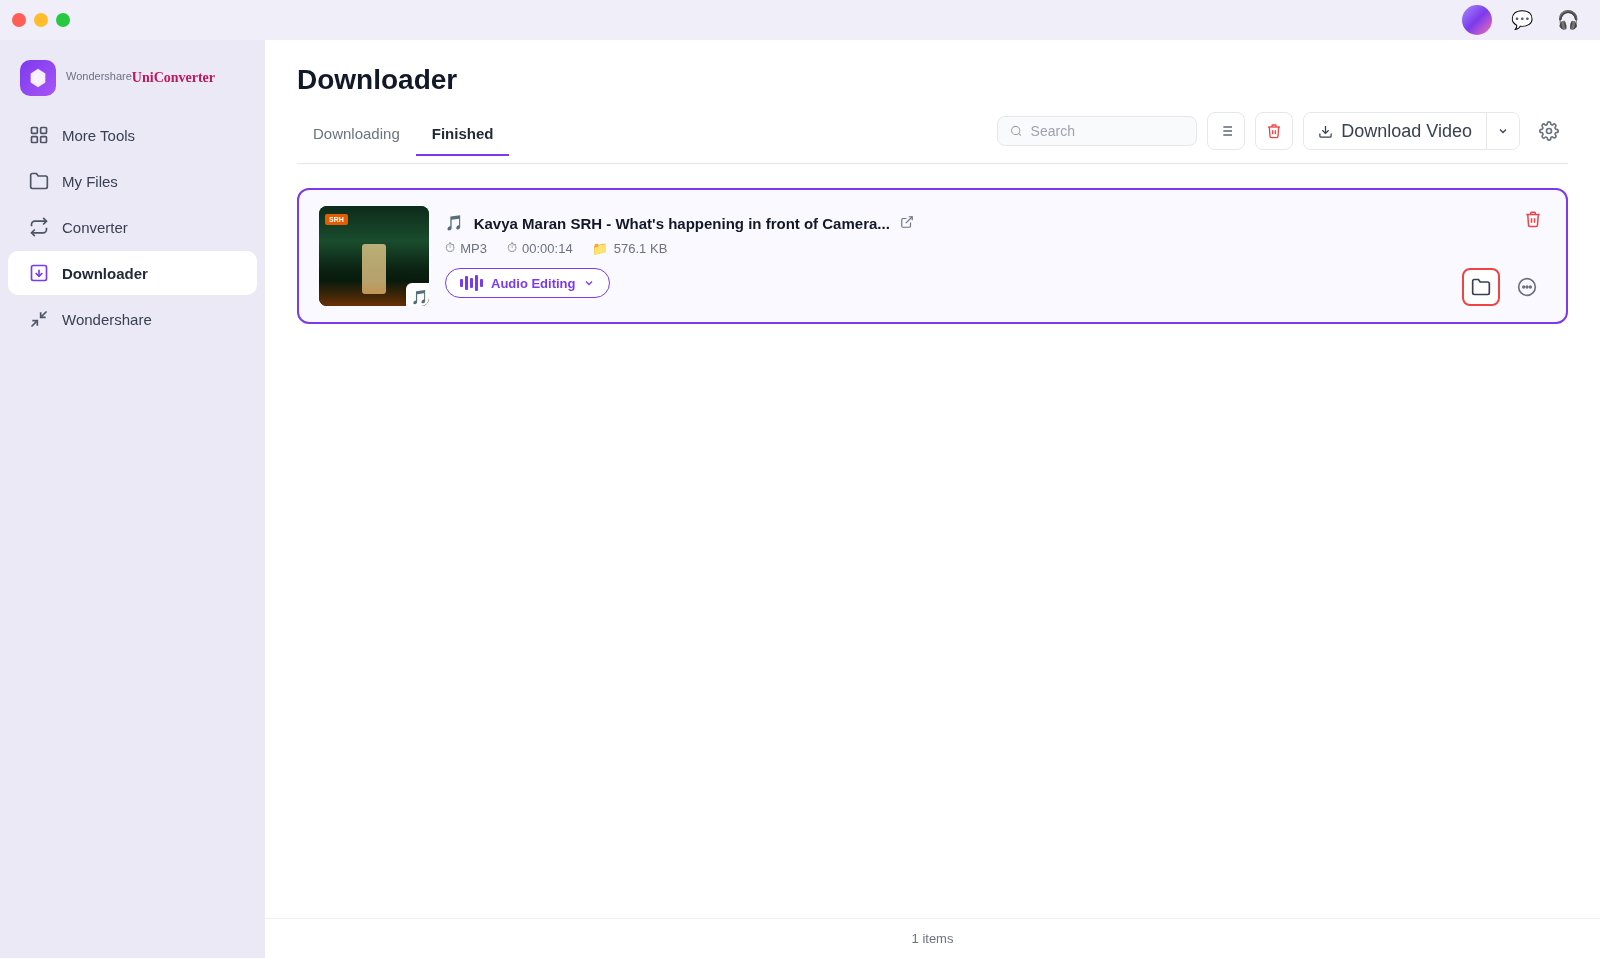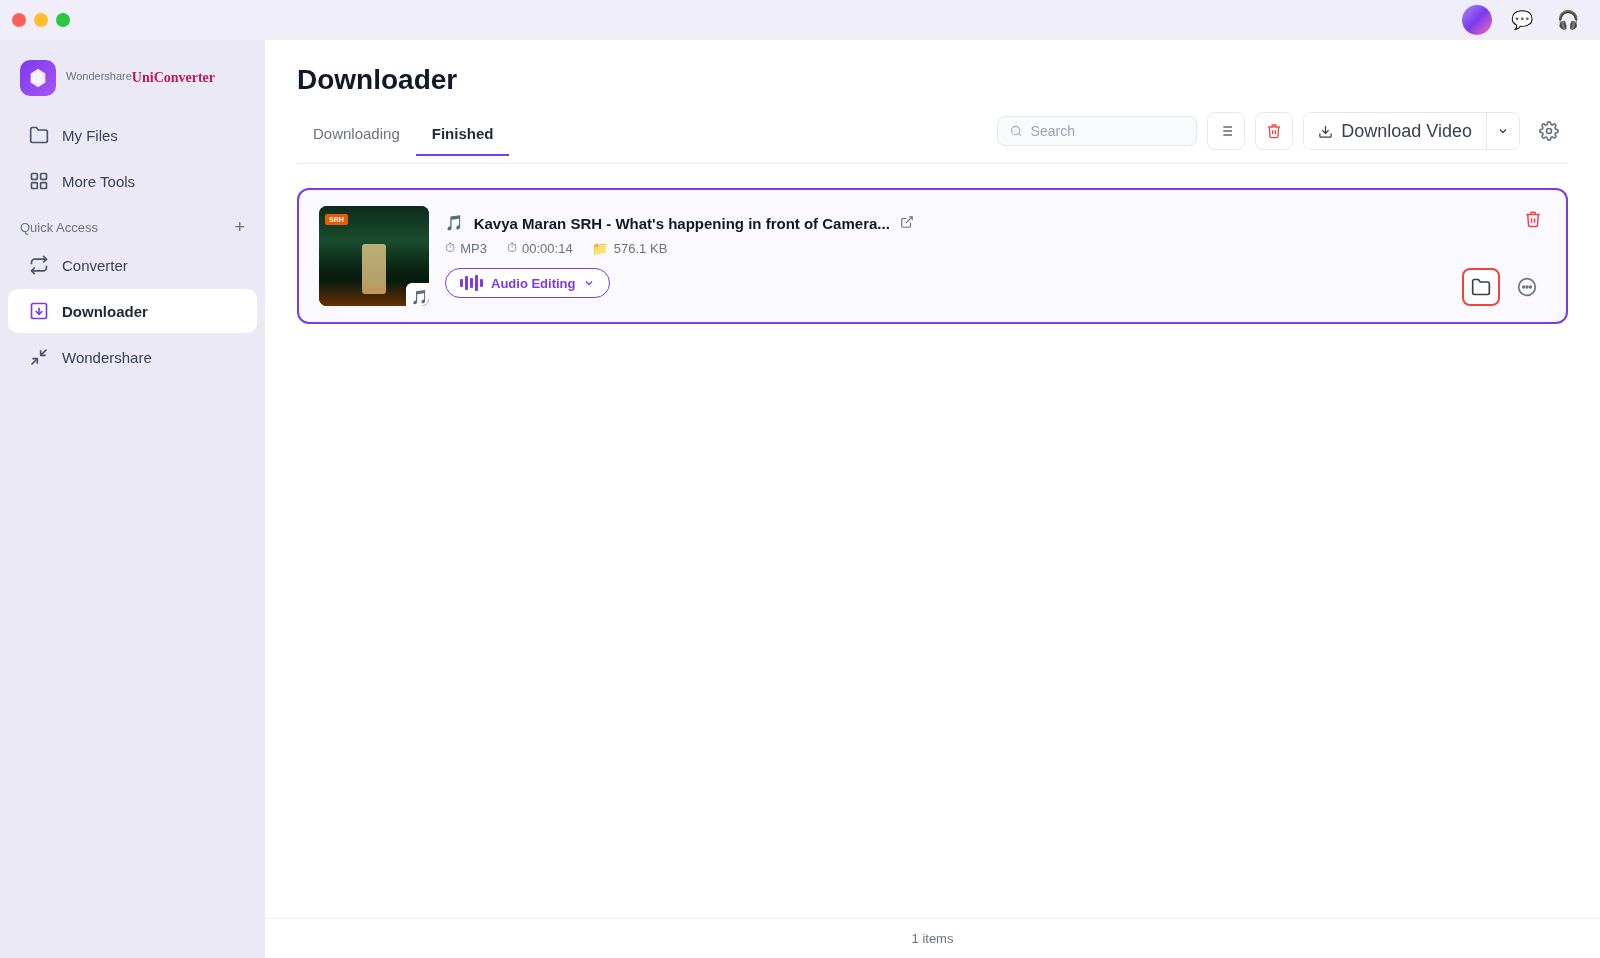--- a/index.html
+++ b/index.html
@@ -507,42 +507,38 @@
       <div class="logo-text">
         <span class="logo-brand">Wondershare</span>
         <span class="logo-name">UniConverter</span>
       </div>
     </div>
 
 
     <div class="nav-item">
       <div class="nav-icon">
         <svg width="20" height="20" viewBox="0 0 24 24" fill="none" stroke="currentColor" stroke-width="2">
-          <path d="M22 19a2 2 0 01-2 2H4a2 2 0 01-2-2V5a2 2 0 012-2h5l2 3h9a2 2 0 012 2z"></path>
-        </svg>
-      </div>
-      <span>My Files</span>
-    </div>
-
-    <div class="nav-item">
-      <div class="nav-icon">
-        <svg width="20" height="20" viewBox="0 0 24 24" fill="none" stroke="currentColor" stroke-width="2">
           <rect x="3" y="3" width="7" height="7" rx="1"></rect>
           <rect x="14" y="3" width="7" height="7" rx="1"></rect>
           <rect x="3" y="14" width="7" height="7" rx="1"></rect>
           <rect x="14" y="14" width="7" height="7" rx="1"></rect>
         </svg>
       </div>
       <span>More Tools</span>
     </div>
 
-    <div class="section-label">
-      <span>Quick Access</span>
-      <span class="plus-btn">+</span>
-    </div>
+    <div class="nav-item">
+      <div class="nav-icon">
+        <svg width="20" height="20" viewBox="0 0 24 24" fill="none" stroke="currentColor" stroke-width="2">
+          <path d="M22 19a2 2 0 01-2 2H4a2 2 0 01-2-2V5a2 2 0 012-2h5l2 3h9a2 2 0 012 2z"></path>
+        </svg>
+      </div>
+      <span>My Files</span>
+    </div>
+
 
     <div class="nav-item">
       <div class="nav-icon">
         <svg width="20" height="20" viewBox="0 0 24 24" fill="none" stroke="currentColor" stroke-width="2">
           <polyline points="17 1 21 5 17 9"></polyline>
           <path d="M3 11V9a4 4 0 014-4h14"></path>
           <polyline points="7 23 3 19 7 15"></polyline>
           <path d="M21 13v2a4 4 0 01-4 4H3"></path>
         </svg>
       </div>

